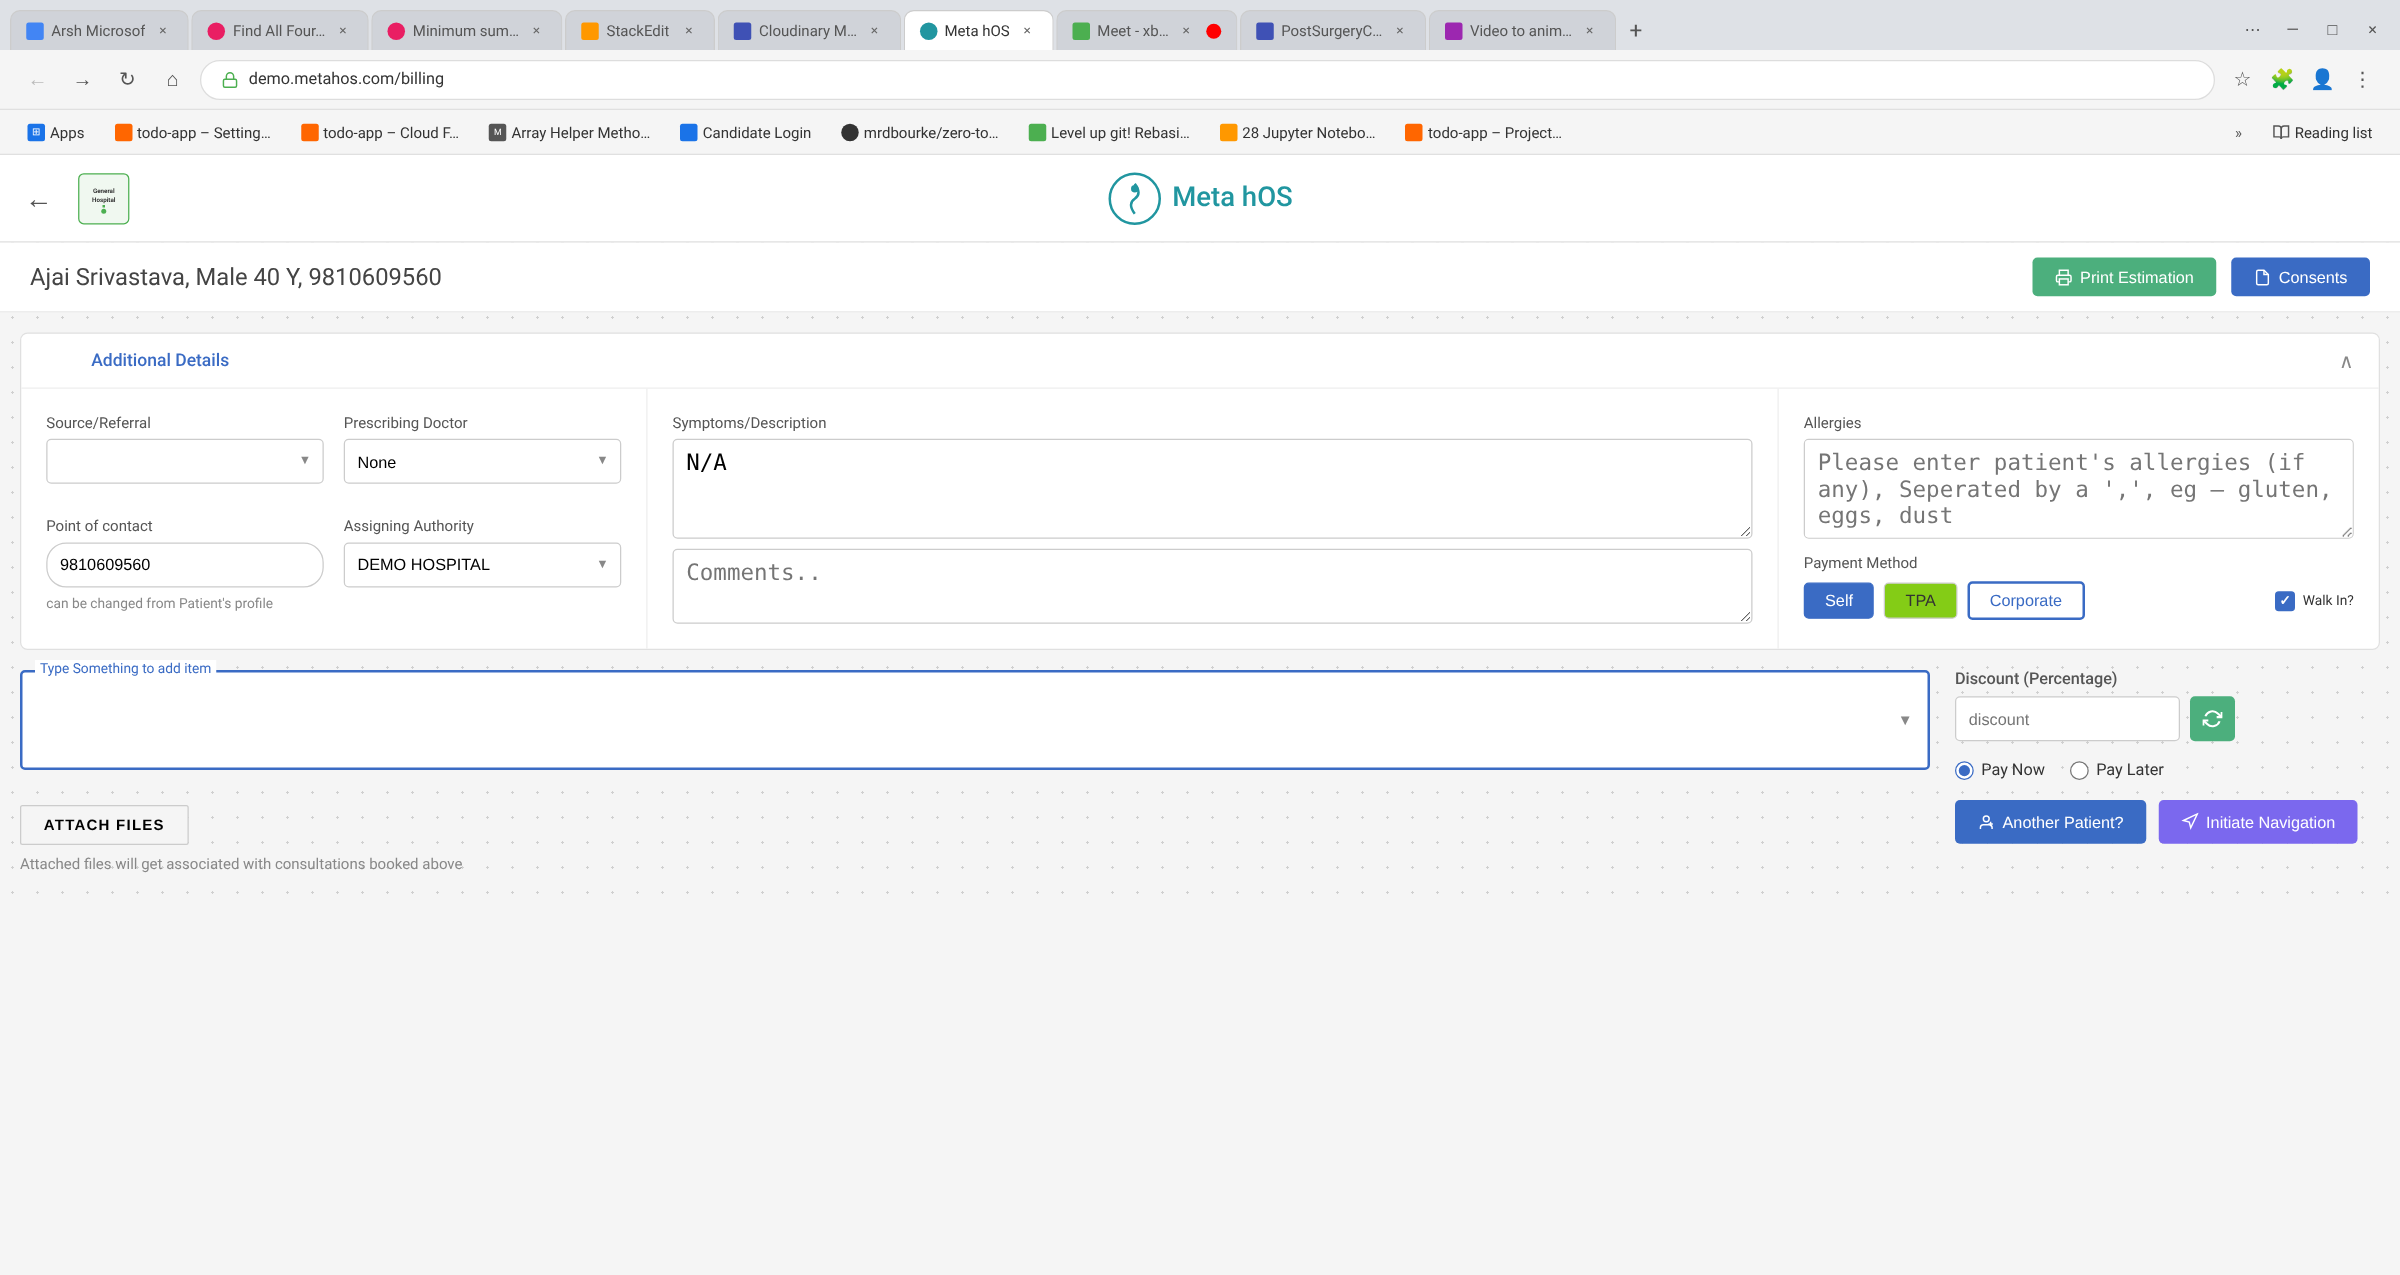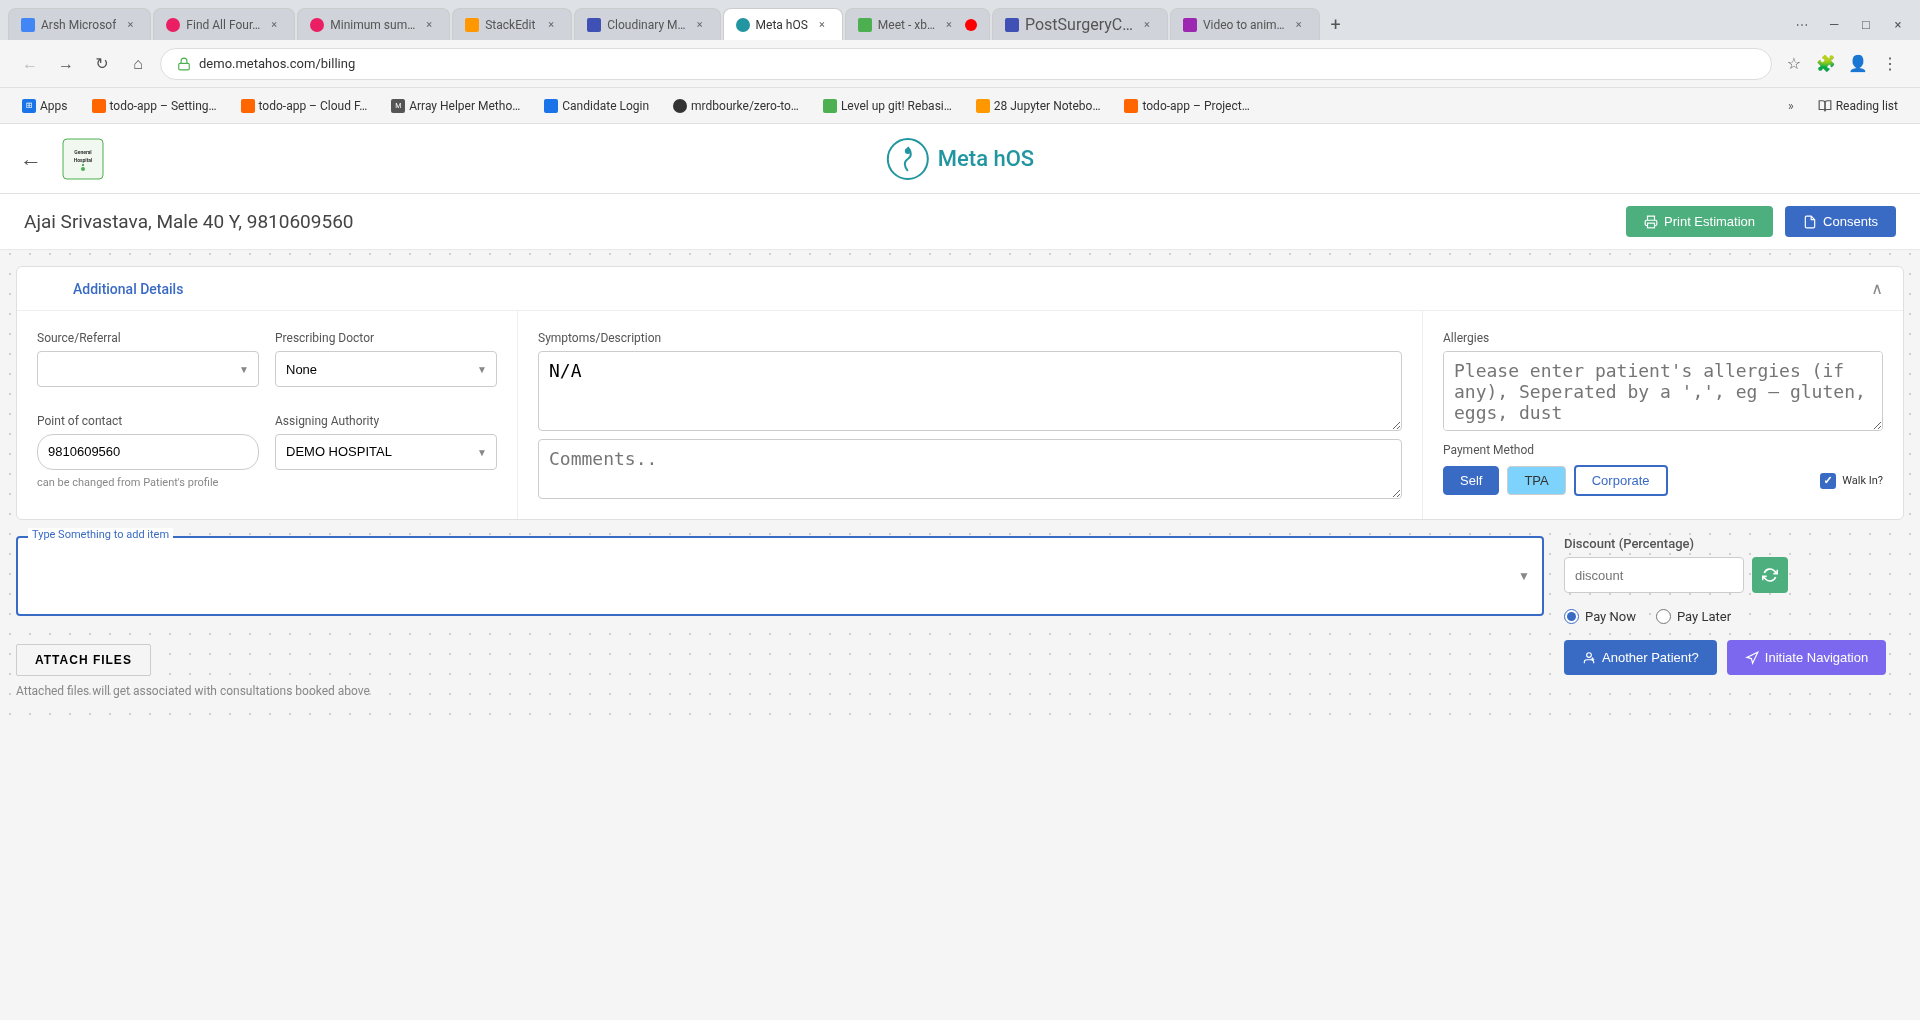--- a/index.html
+++ b/index.html
@@ -45,21 +45,21 @@
     .section-collapse { color: #888; font-size: 16px; cursor: pointer; }
     .form-group { display: flex; flex-direction: column; gap: 6px; }
     .form-label { font-size: 12px; color: #555; }
     .form-select { border: 1px solid #ccc; border-radius: 4px; padding: 6px 10px; font-size: 13px; background: #fff; appearance: none; width: 100%; height: 36px; cursor: pointer; display: flex; align-items: center; justify-content: space-between; position: relative; }
     .select-wrapper { position: relative; }
     .select-wrapper::after { content: '▼'; position: absolute; right: 10px; top: 50%; transform: translateY(-50%); font-size: 10px; color: #888; pointer-events: none; }
     .select-wrapper select { border: 1px solid #ccc; border-radius: 4px; padding: 6px 30px 6px 10px; font-size: 13px; background: #fff; appearance: none; width: 100%; height: 36px; cursor: pointer; }
     .form-input { border: 1px solid #ccc; border-radius: 16px; padding: 6px 10px; font-size: 13px; width: 100%; height: 36px; }
     .form-helper { font-size: 11px; color: #888; }
     .form-textarea { border: 1px solid #ccc; border-radius: 4px; padding: 8px 10px; font-size: 18px; width: 100%; height: 100px; resize: vertical; }
-    .payment-btn { border: 1px solid #ccc; border-radius: 4px; padding: 6px 16px; font-size: 13px; cursor: pointer; background: #7dd3fc; color: #333; }
+    .payment-btn { border: 1px solid #ccc; border-radius: 4px; padding: 6px 16px; font-size: 13px; cursor: pointer; background: #84cc16; color: #333; }
     .payment-btn.active-self { background: #3a6bc4; color: #fff; border-color: #3a6bc4; }
     .payment-btn.active-corporate { border: 2px solid #3a6bc4; color: #3a6bc4; background: #fff; }
     .walk-in { display: flex; align-items: center; gap: 6px; margin-left: auto; }
     .walk-in-label { font-size: 11px; color: #333; }
 
     .item-input-wrapper { border: 2px solid #3a6bc4; border-radius: 4px; position: relative; padding: 20px 12px; display: flex; align-items: center; background: #fff; }
     .item-input-label { position: absolute; top: -10px; left: 10px; background: #fff; padding: 0 4px; font-size: 11px; color: #3a6bc4; }
     .item-input { border: none; outline: none; font-size: 13px; flex: 1; height: 36px; background: transparent; }
     .item-input-arrow { color: #888; font-size: 12px; }
 
@@ -73,21 +73,21 @@
     .discount-btn { background: #4caf7d; border: none; border-radius: 4px; width: 36px; height: 36px; display: flex; align-items: center; justify-content: center; cursor: pointer; color: #fff; font-size: 18px; }
 
     .payment-mode-group { display: flex; flex-direction: column; gap: 10px; }
     .payment-mode-title { font-size: 22px; font-weight: 600; color: #333; }
     .payment-mode-options { display: flex; gap: 20px; align-items: center; }
     .radio-option { display: flex; align-items: center; gap: 6px; font-size: 13px; color: #333; cursor: pointer; }
     .radio-option input[type="radio"] { accent-color: #3a6bc4; width: 15px; height: 15px; }
 
     .action-buttons { display: flex; gap: 10px; margin-top: 16px; }
     .btn-another { background: #3a6bc4; color: #fff; border: none; border-radius: 4px; padding: 10px 18px; font-size: 13px; cursor: pointer; display: flex; align-items: center; gap: 6px; }
-    .btn-initiate { background: #7b68ee; color: #fff; border: none; border-radius: 4px; padding: 10px 18px; font-size: 13px; cursor: pointer; display: flex; align-items: flex-end; gap: 6px; }
+    .btn-initiate { background: #7b68ee; color: #fff; border: none; border-radius: 4px; padding: 10px 18px; font-size: 13px; cursor: pointer; display: flex; align-items: flex-start; gap: 6px; }
 
     
     .page-content { background: repeating-linear-gradient(45deg, #f9f9f9, #f9f9f9 5px, #f5f5f5 5px, #f5f5f5 10px); min-height: 600px; }
 
     .checkbox-custom { width: 16px; height: 16px; border: 2px solid #3a6bc4; border-radius: 3px; background: #3a6bc4; display: inline-flex; align-items: center; justify-content: center; cursor: pointer; }
     .checkbox-custom::after { content: '✓'; color: #fff; font-size: 11px; font-weight: bold; }
 
     .dotted-bg { background-image: radial-gradient(circle, #d0d0d0 1px, transparent 1px); background-size: 20px 20px; }
   </style>
 </head>
@@ -127,21 +127,21 @@
       <div class="tab-close">×</div>
     </div>
     <div class="tab inactive">
       <div class="tab-favicon" style="background:#4caf50; border-radius:2px;"></div>
       <span style="font-size:12px; overflow:hidden; text-overflow:ellipsis; white-space:nowrap;">Meet - xb…</span>
       <div class="tab-close">×</div>
       <div style="width:12px; height:12px; background:red; border-radius:50%; margin-left:2px;"></div>
     </div>
     <div class="tab inactive">
       <div class="tab-favicon" style="background:#3f51b5; border-radius:2px;"></div>
-      <span style="font-size:16px; overflow:hidden; text-overflow:ellipsis; white-space:nowrap;">PostSurgeryC…</span>
+      <span style="font-size:12px; overflow:hidden; text-overflow:ellipsis; white-space:nowrap;">PostSurgeryC…</span>
       <div class="tab-close">×</div>
     </div>
     <div class="tab inactive">
       <div class="tab-favicon" style="background:#9c27b0; border-radius:2px;"></div>
       <span style="font-size:12px; overflow:hidden; text-overflow:ellipsis; white-space:nowrap;">Video to anim…</span>
       <div class="tab-close">×</div>
     </div>
     <div class="tab-add">+</div>
     <div class="tab-overflow">
       <div class="tab-overflow-btn">⋯</div>

